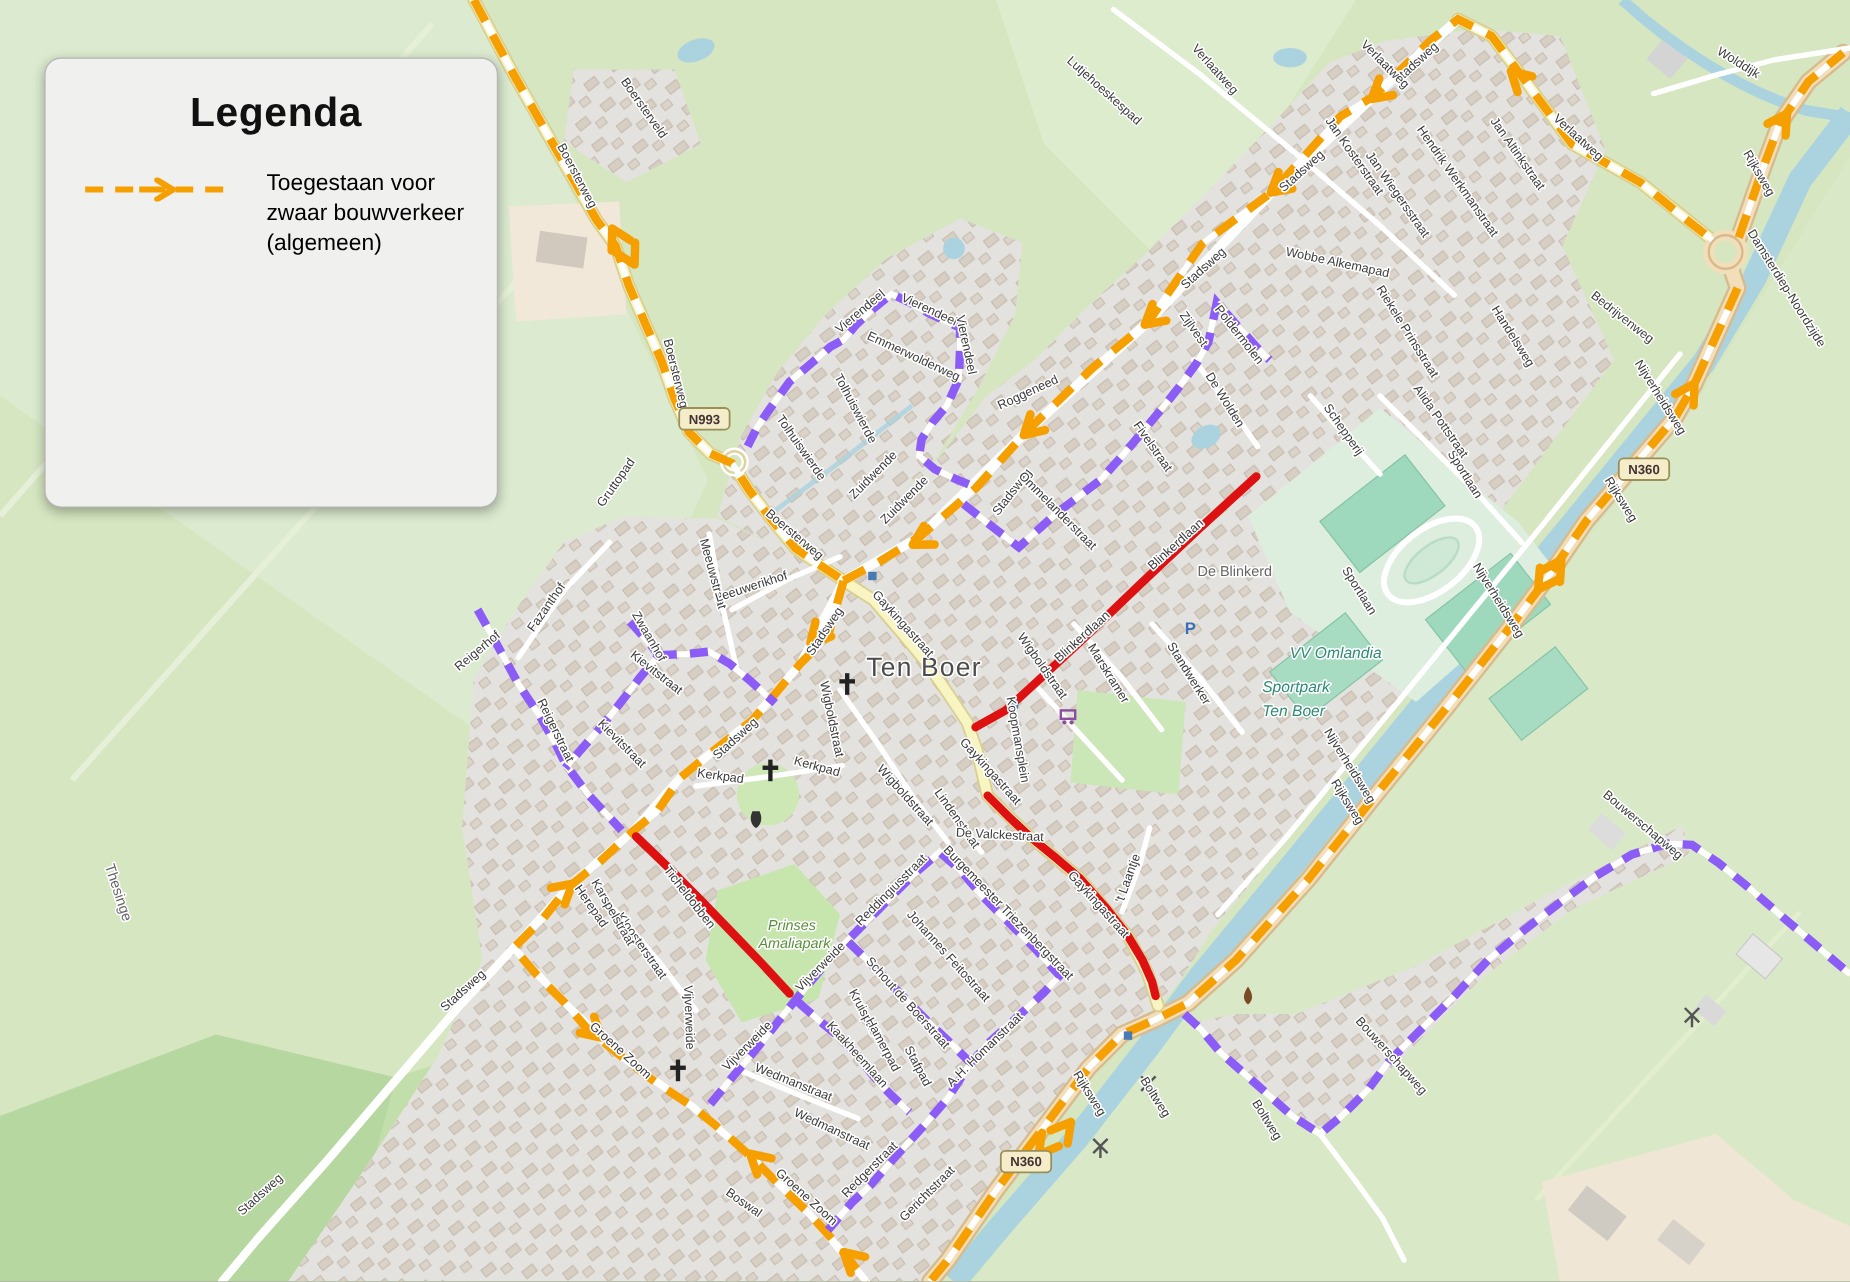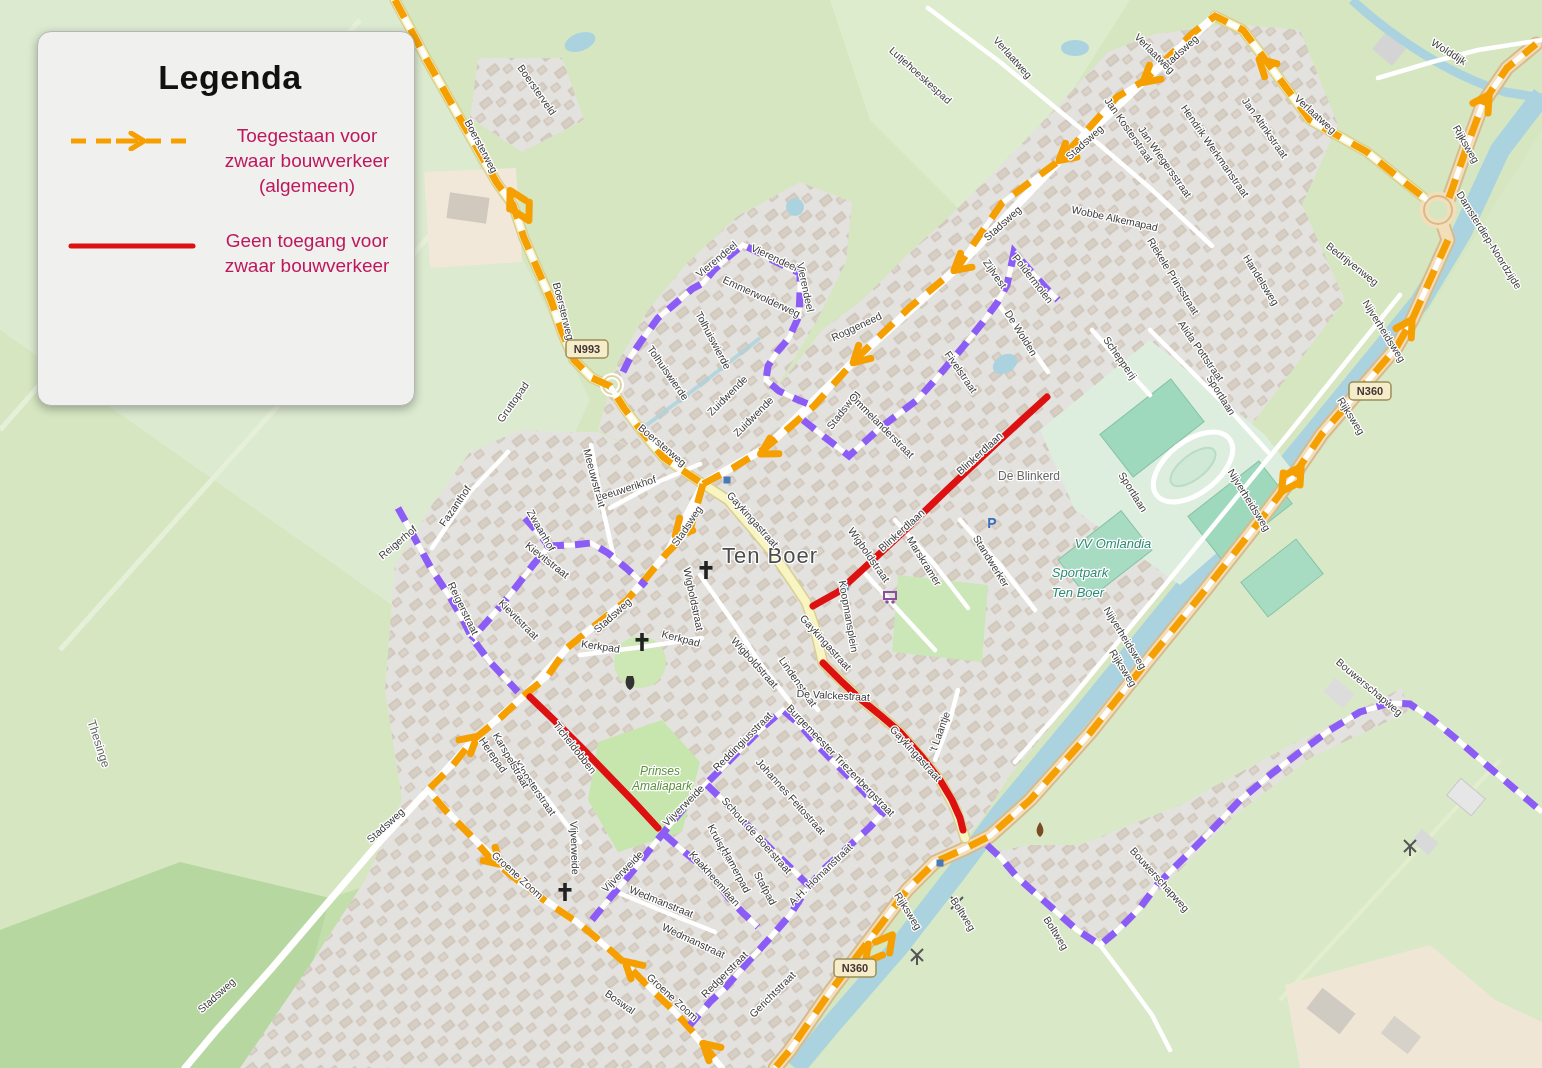--- a/index.html
+++ b/index.html
@@ -9,27 +9,27 @@
   text.lbl{paint-order:stroke;stroke:#ffffff;stroke-width:2.6px;stroke-linejoin:round;
            fill:#3c3c3c;font-size:10.5px;text-anchor:middle;
            font-family:"Liberation Sans","DejaVu Sans",sans-serif;}
   text.lbl.town{font-size:22px;fill:#4c4c4c;letter-spacing:1px;}
   text.lbl.area{font-size:12px;fill:#666;}
   text.lbl.sport{font-size:13px;fill:#2e8b74;font-style:italic;}
   text.lbl.park{font-size:12px;fill:#5a8f3d;font-style:italic;}
   text.badge-txt{font-size:11px;font-weight:bold;fill:#433;text-anchor:middle;
            font-family:"Liberation Sans","DejaVu Sans",sans-serif;}
   
-  #legend{position:absolute;left:37px;top:31px;width:378px;height:375px;box-sizing:border-box;
+  #legend{position:absolute;left:37px;top:48px;width:378px;height:375px;box-sizing:border-box;
           background:#f0f0ef;border:1.5px solid #b5b5b5;border-radius:14px;
           box-shadow:0 3px 10px rgba(0,0,0,.30);padding:24px 22px 10px 30px;}
   #legend h1{margin:2px 0 26px 0;text-align:center;font-size:34px;letter-spacing:.5px;color:#111;}
   .legend-row{display:flex;align-items:flex-start;margin-bottom:30px;}
   .legend-sample{width:128px;flex:0 0 128px;margin-top:8px;}
-  .legend-label{font-size:19px;line-height:1.32;color:#be185d;padding-left:26px;text-align:center;}
+  .legend-label{font-size:19px;line-height:1.32;color:#000000;padding-left:26px;}
 </style>
 </head>
 <body>
 
 <div id="stage">
 
 <svg id="map-svg" width="1542" height="1068" viewBox="0 0 1542 1068" xmlns="http://www.w3.org/2000/svg">
   <defs>
     <pattern id="bldgs" width="26" height="22" patternUnits="userSpaceOnUse" patternTransform="rotate(-38)">
       <rect x="2" y="3" width="11" height="7" fill="#d7cec4" stroke="#c2b7a9" stroke-width="0.8"></rect>
@@ -429,22 +429,16 @@
   <div id="legend-items">
         <div class="legend-row">
           <div class="legend-sample"><svg width="128" height="20" viewBox="0 0 128 20">
               <line x1="3" y1="10" x2="125" y2="10" stroke="#F59F00" stroke-width="5" stroke-dasharray="15 10"></line>
               <rect x="52" y="7" width="26" height="6" fill="#f0f0ef"></rect>
               <line x1="48" y1="10" x2="70" y2="10" stroke="#F59F00" stroke-width="5"></line>
               <path d="M63,2 L76,10 L63,18" fill="none" stroke="#F59F00" stroke-width="5" stroke-linecap="round" stroke-linejoin="round"></path>
             </svg></div>
           <div class="legend-label">Toegestaan voor zwaar bouwverkeer (algemeen)</div>
         </div>
-        <div class="legend-row">
-          <div class="legend-sample"><svg width="128" height="20" viewBox="0 0 128 20">
-              <line x1="3" y1="10" x2="125" y2="10" stroke="#DD1111" stroke-width="5" stroke-linecap="round"></line>
-            </svg></div>
-          <div class="legend-label">Geen toegang voor zwaar bouwverkeer</div>
-        </div>
       </div>
 </div>
 
 </div>
 
 </body></html>

